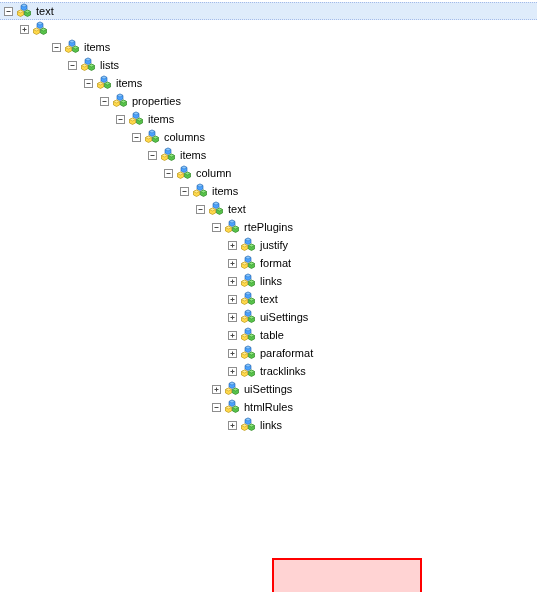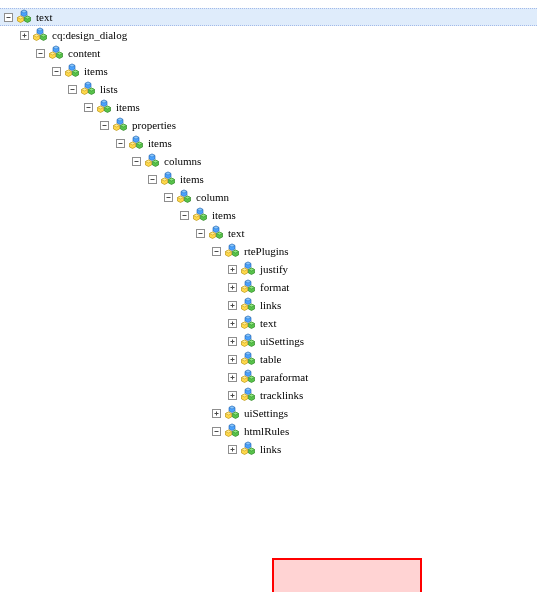--- a/index.html
+++ b/index.html
@@ -6,22 +6,21 @@
     margin: 0;
     padding: 0;
     width: 537px;
     font-family: Tahoma, Arial, sans-serif;
     font-size: 11px;
     color: #000;
     background: #fff;
     overflow: hidden;
   }
   .tree {
-    padding: 8px 0 10px 0;
-    font-family: Liberation Serif, serif;
+    padding: 2px 0 10px 0;
   }
   .node {
     white-space: nowrap;
   }
   .row {
     display: flex;
     align-items: center;
     height: 18px;
     line-height: 18px;
     position: relative;
@@ -128,53 +127,25 @@
                 <g>
                   <path d="M4.5 7 L7.5 8.5 L7.5 12 L4.5 13.5 L1.5 12 L1.5 8.5 Z" fill="#ffd84a" stroke="#b08900" stroke-width="0.6"></path>
                   <path d="M4.5 7 L7.5 8.5 L4.5 10 L1.5 8.5 Z" fill="#ffe88c" stroke="#b08900" stroke-width="0.4"></path>
                 </g>
                 <g>
                   <path d="M11.5 7 L14.5 8.5 L14.5 12 L11.5 13.5 L8.5 12 L8.5 8.5 Z" fill="#57c24a" stroke="#1e7a14" stroke-width="0.6"></path>
                   <path d="M11.5 7 L14.5 8.5 L11.5 10 L8.5 8.5 Z" fill="#8ee47f" stroke="#1e7a14" stroke-width="0.4"></path>
                 </g>
               </svg>
             </span>
-            <span class="label">cq:design_dialog</span>
           </div>
         </div>
         <div class="node">
           <div class="children">
             <div class="node">
-              <div class="row">
-                <span class="indent"></span>
-                <span class="indent"></span>
-                <span class="toggle">
-                  <svg width="9" height="9">
-                    <rect x="0.5" y="0.5" width="8" height="8" fill="#ffffff" stroke="#8e8e8e"></rect>
-                    <line x1="2.5" y1="4.5" x2="6.5" y2="4.5" stroke="#4b4b4b" stroke-width="1"></line>
-                  </svg>
-                </span>
-                <span class="icon">
-                  <svg width="16" height="16" viewBox="0 0 16 16">
-                    <g>
-                      <path d="M8 1 L11 2.5 L11 6 L8 7.5 L5 6 L5 2.5 Z" fill="#4aa3ff" stroke="#1e5fa8" stroke-width="0.6"></path>
-                      <path d="M8 1 L11 2.5 L8 4 L5 2.5 Z" fill="#8cc9ff" stroke="#1e5fa8" stroke-width="0.4"></path>
-                    </g>
-                    <g>
-                      <path d="M4.5 7 L7.5 8.5 L7.5 12 L4.5 13.5 L1.5 12 L1.5 8.5 Z" fill="#ffd84a" stroke="#b08900" stroke-width="0.6"></path>
-                      <path d="M4.5 7 L7.5 8.5 L4.5 10 L1.5 8.5 Z" fill="#ffe88c" stroke="#b08900" stroke-width="0.4"></path>
-                    </g>
-                    <g>
-                      <path d="M11.5 7 L14.5 8.5 L14.5 12 L11.5 13.5 L8.5 12 L8.5 8.5 Z" fill="#57c24a" stroke="#1e7a14" stroke-width="0.6"></path>
-                      <path d="M11.5 7 L14.5 8.5 L11.5 10 L8.5 8.5 Z" fill="#8ee47f" stroke="#1e7a14" stroke-width="0.4"></path>
-                    </g>
-                  </svg>
-                </span>
-                <span class="label">content</span>
-              </div>
               <div class="children">
                 <div class="node">
                   <div class="row">
                     <span class="indent"></span>
                     <span class="indent"></span>
                     <span class="indent"></span>
                     <span class="toggle">
                       <svg width="9" height="9">
                         <rect x="0.5" y="0.5" width="8" height="8" fill="#ffffff" stroke="#8e8e8e"></rect>
                         <line x1="2.5" y1="4.5" x2="6.5" y2="4.5" stroke="#4b4b4b" stroke-width="1"></line>

